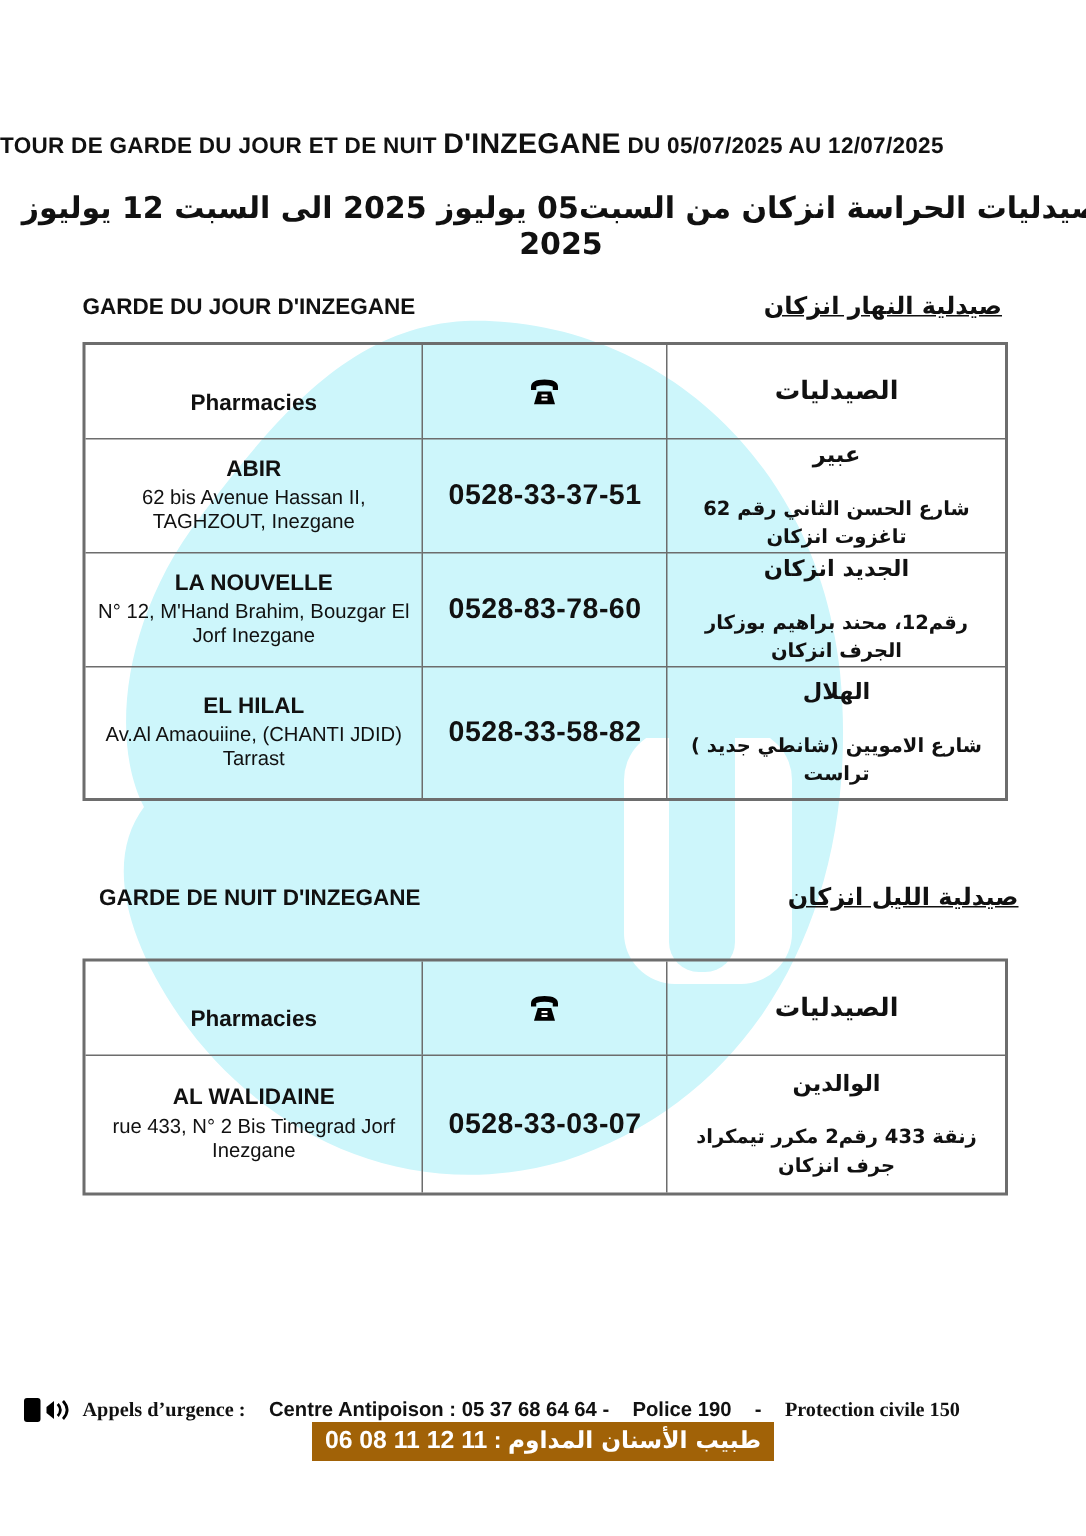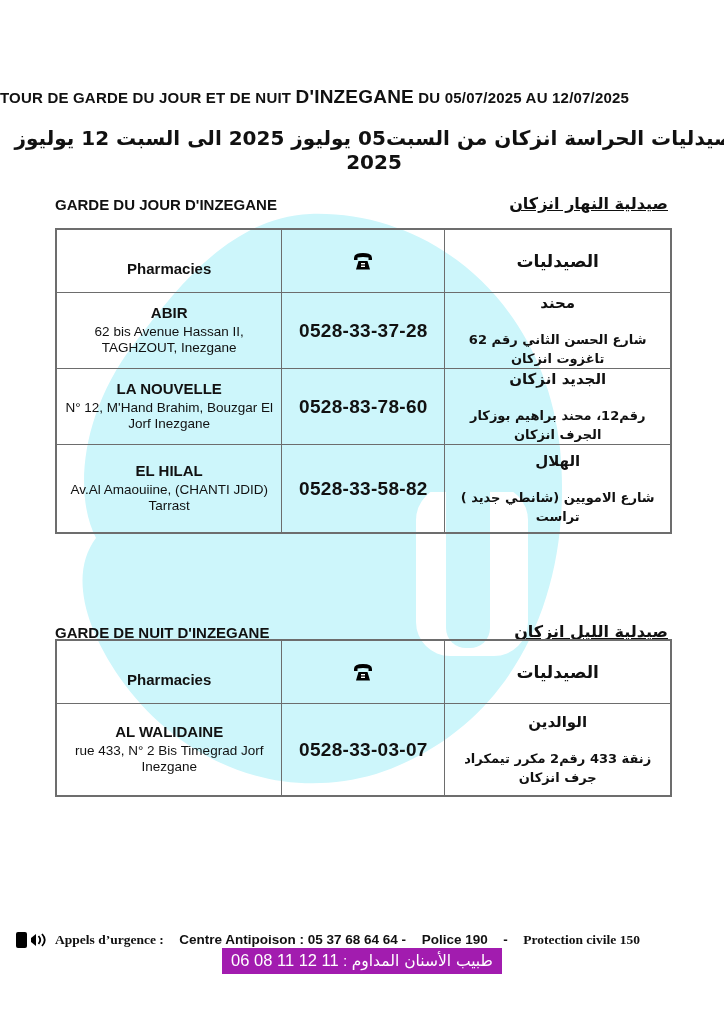--- a/index.html
+++ b/index.html
@@ -16,21 +16,21 @@
   
   .title-line1{position:absolute;top:86px;left:0;width:100%;text-align:left;
     font-weight:bold;font-size:15px;letter-spacing:.2px;white-space:nowrap;}
   .title-line1 .big{font-size:19px;}
   .title-line2{position:absolute;top:126px;left:0;width:100%;text-align:center;
     font-weight:bold;font-size:20px;padding-left:12px;}
   
   .sec-head{position:absolute;left:55px;width:613px;display:flex;
     justify-content:space-between;align-items:flex-end;}
   .sec-head.day{top:194px;}
-  .sec-head.night{top:622px;}
+  .sec-head.night{top:588px;margin-left:11px;}
   .sec-fr{font-weight:bold;font-size:15px;}
   .sec-ar{font-weight:bold;font-size:16px;text-decoration:underline;}
   
   .tbl{position:absolute;left:55px;width:613px;display:grid;
     grid-template-columns:36.6% 26.6% 36.8%;
     border:2px solid #6d6d6d;background:transparent;}
   .tbl.day{top:228px;grid-template-rows:62px 76px 76px 88px;}
   .tbl.night{top:639px;grid-template-rows:62px 92px;}
   .cell{display:flex;flex-direction:column;justify-content:center;align-items:center;
     text-align:center;padding:2px 6px;box-sizing:border-box;
@@ -45,22 +45,22 @@
   .ar-name{font-weight:bold;font-size:15px;line-height:1.35;}
   .ar-addr{font-weight:bold;font-size:13px;line-height:1.45;margin-top:18px;}
   .phone-glyph{width:24px;height:20px;}
   
   .emergency{position:absolute;top:931px;left:15px;right:10px;
     display:flex;align-items:center;white-space:nowrap;}
   .emergency .txt{font-size:13.5px;font-weight:bold;}
   .serif{font-family:"Liberation Serif",serif;}
   .gap{display:inline-block;width:8px;}
   .dentist-bar{position:absolute;top:948px;left:0;width:100%;text-align:center;}
-  .dentist-bar .bar{display:inline-block;background:#a21caf;color:#fff;direction:ltr;
-    padding:3px 9px 4px 9px;font-weight:normal;font-size:15.5px;}
+  .dentist-bar .bar{display:inline-block;background:#a16207;color:#fff;direction:ltr;
+    padding:3px 9px 4px 9px;font-weight:bold;font-size:15.5px;}
   .dentist-bar .num{font-family:"Liberation Sans",sans-serif;font-size:16.5px;}
   .nb{position:absolute;top:981px;left:0;width:100%;text-align:center;
     font-size:12.5px;line-height:1.45;color:#222;}
 </style>
 </head>
 <body>
 
 <div class="page">
 
   <svg class="watermark" width="512" height="586" viewBox="0 0 512 586">
@@ -100,24 +100,24 @@
       </div>
       <div class="cell r0">
         <span class="hdr-ar ar">الصيدليات</span>
       </div>
 
       <div class="cell c0">
         <span class="ph-name">ABIR</span>
         <span class="ph-addr">62 bis Avenue Hassan II, TAGHZOUT, Inezgane</span>
       </div>
       <div class="cell">
-        <span class="ph-num">0528-33-37-28</span>
-      </div>
-      <div class="cell">
-        <span class="ar-name ar">محند</span>
+        <span class="ph-num">0528-33-37-51</span>
+      </div>
+      <div class="cell">
+        <span class="ar-name ar">عبير</span>
         <span class="ar-addr ar">شارع الحسن الثاني رقم 62 تاغزوت انزكان</span>
       </div>
 
       <div class="cell c0">
         <span class="ph-name">LA NOUVELLE</span>
         <span class="ph-addr">N° 12, M'Hand Brahim, Bouzgar El Jorf Inezgane</span>
       </div>
       <div class="cell">
         <span class="ph-num">0528-83-78-60</span>
       </div>

